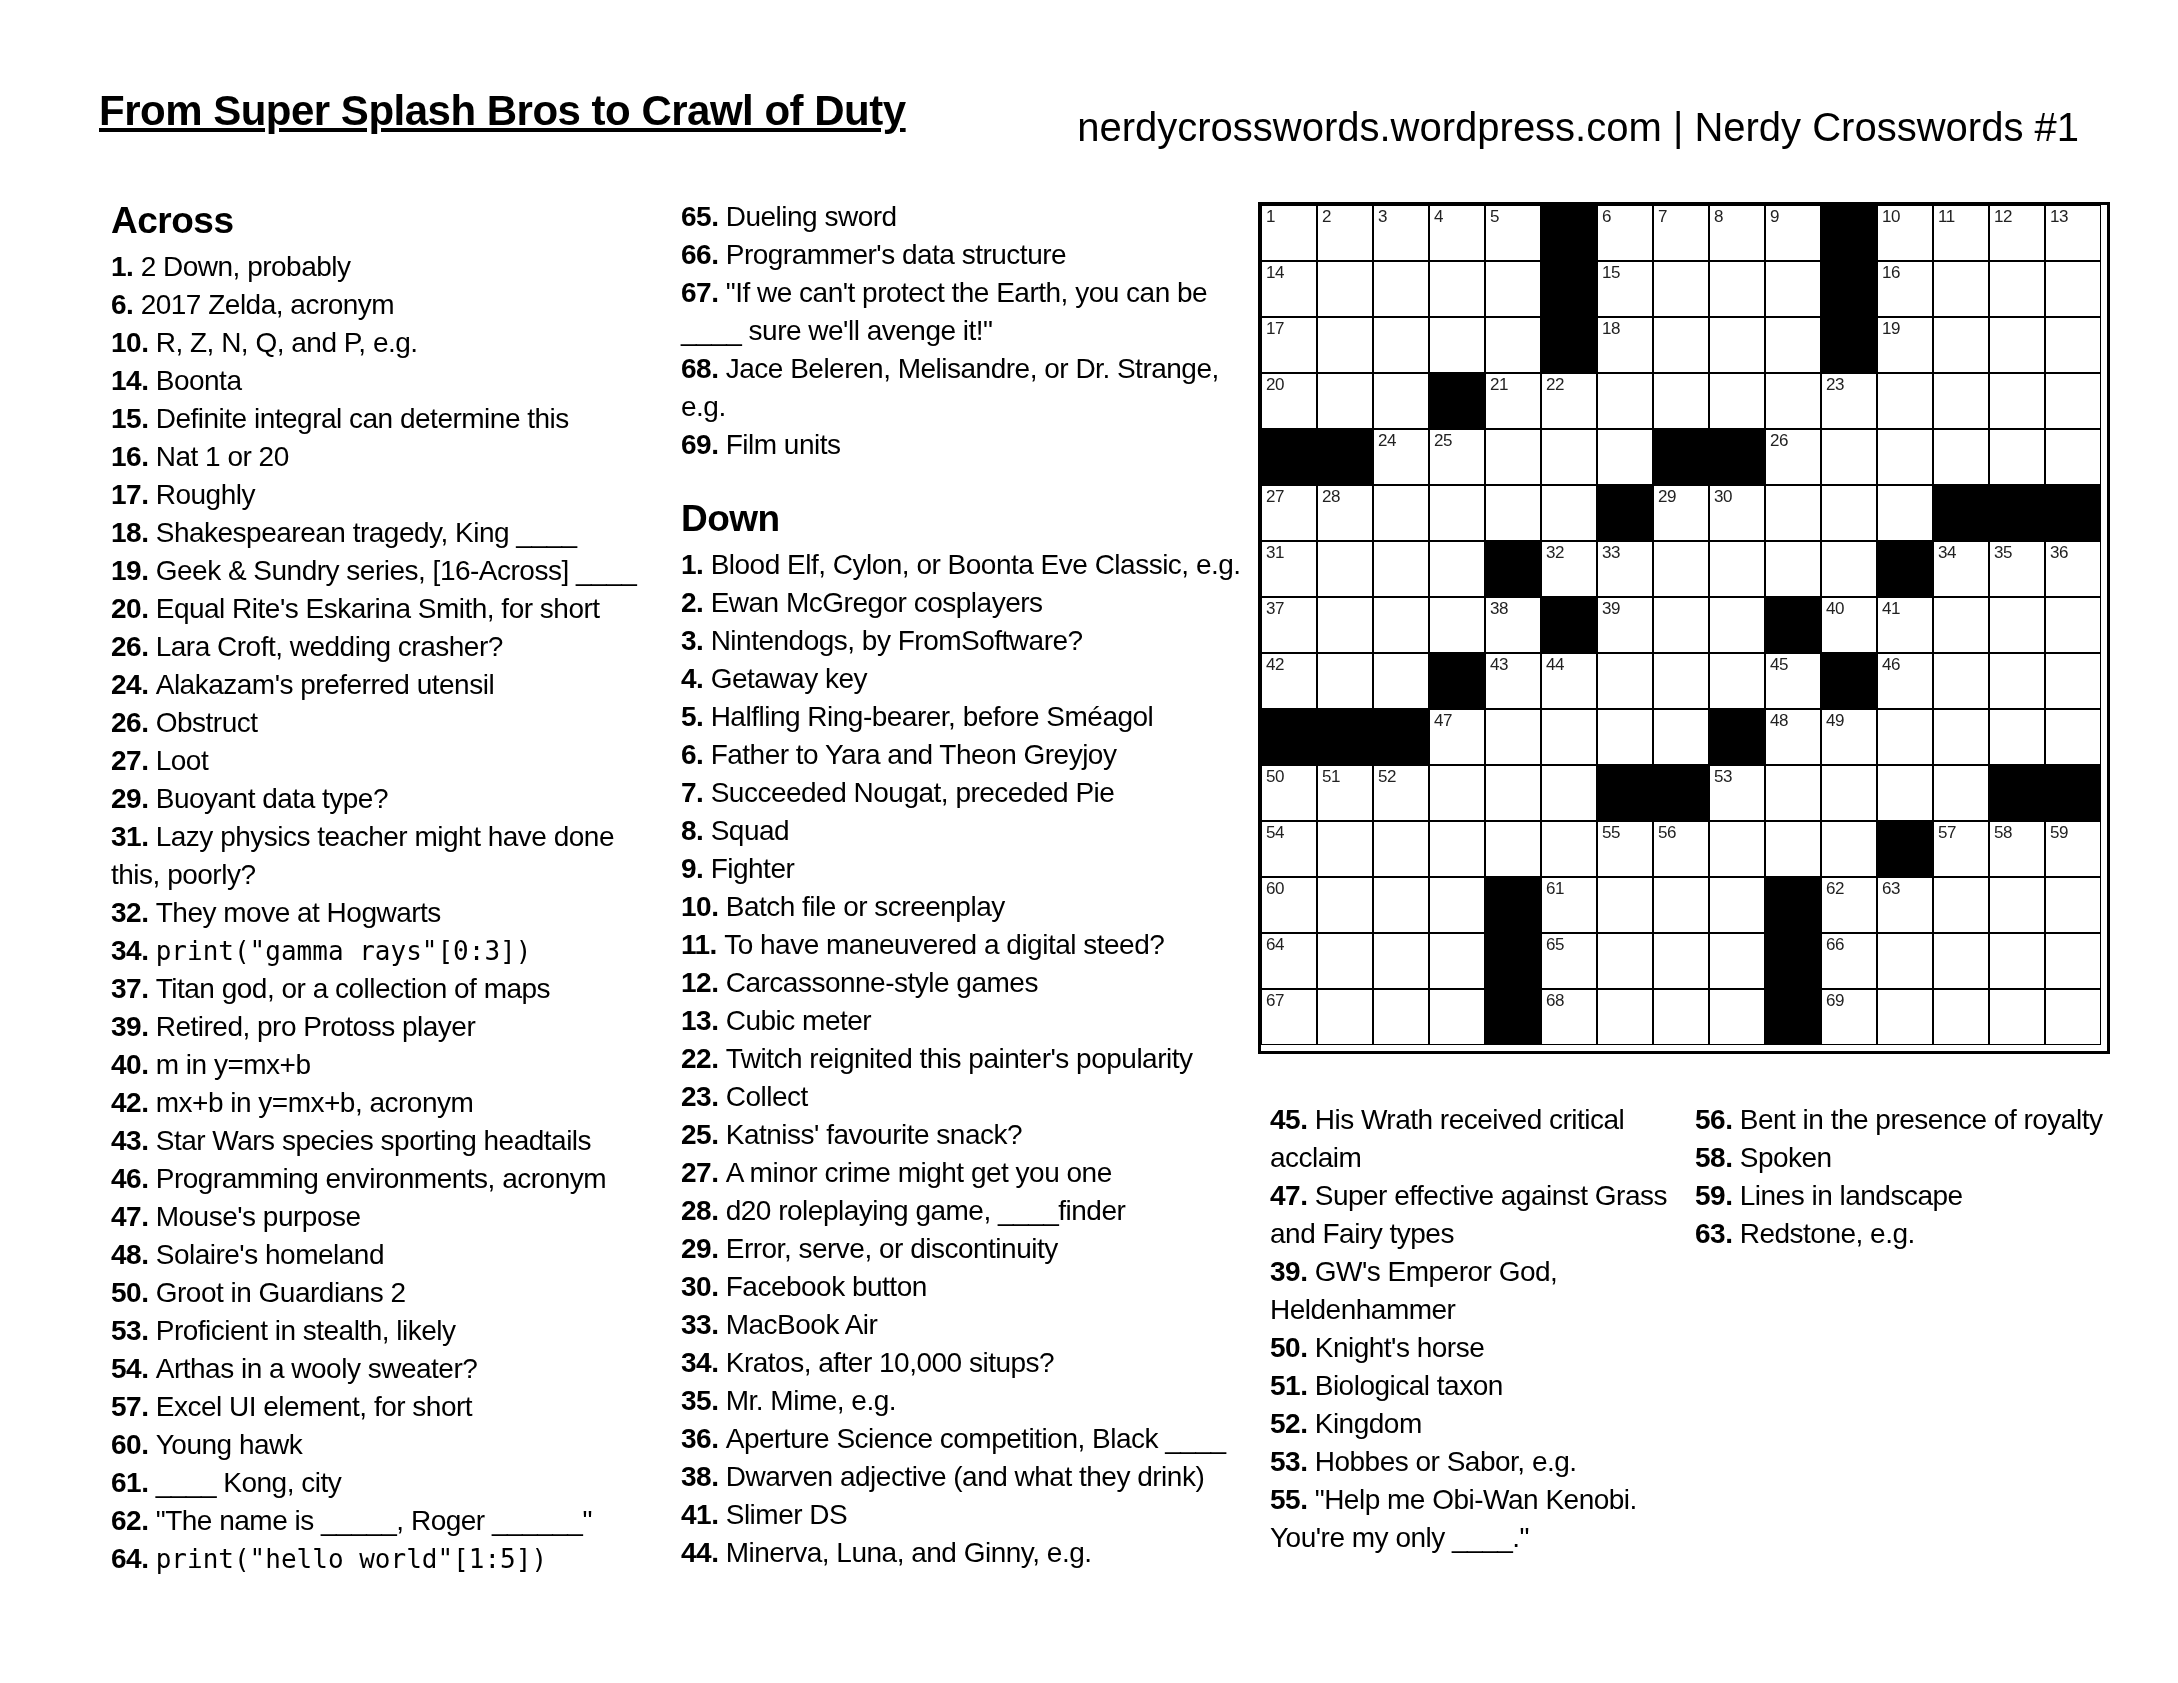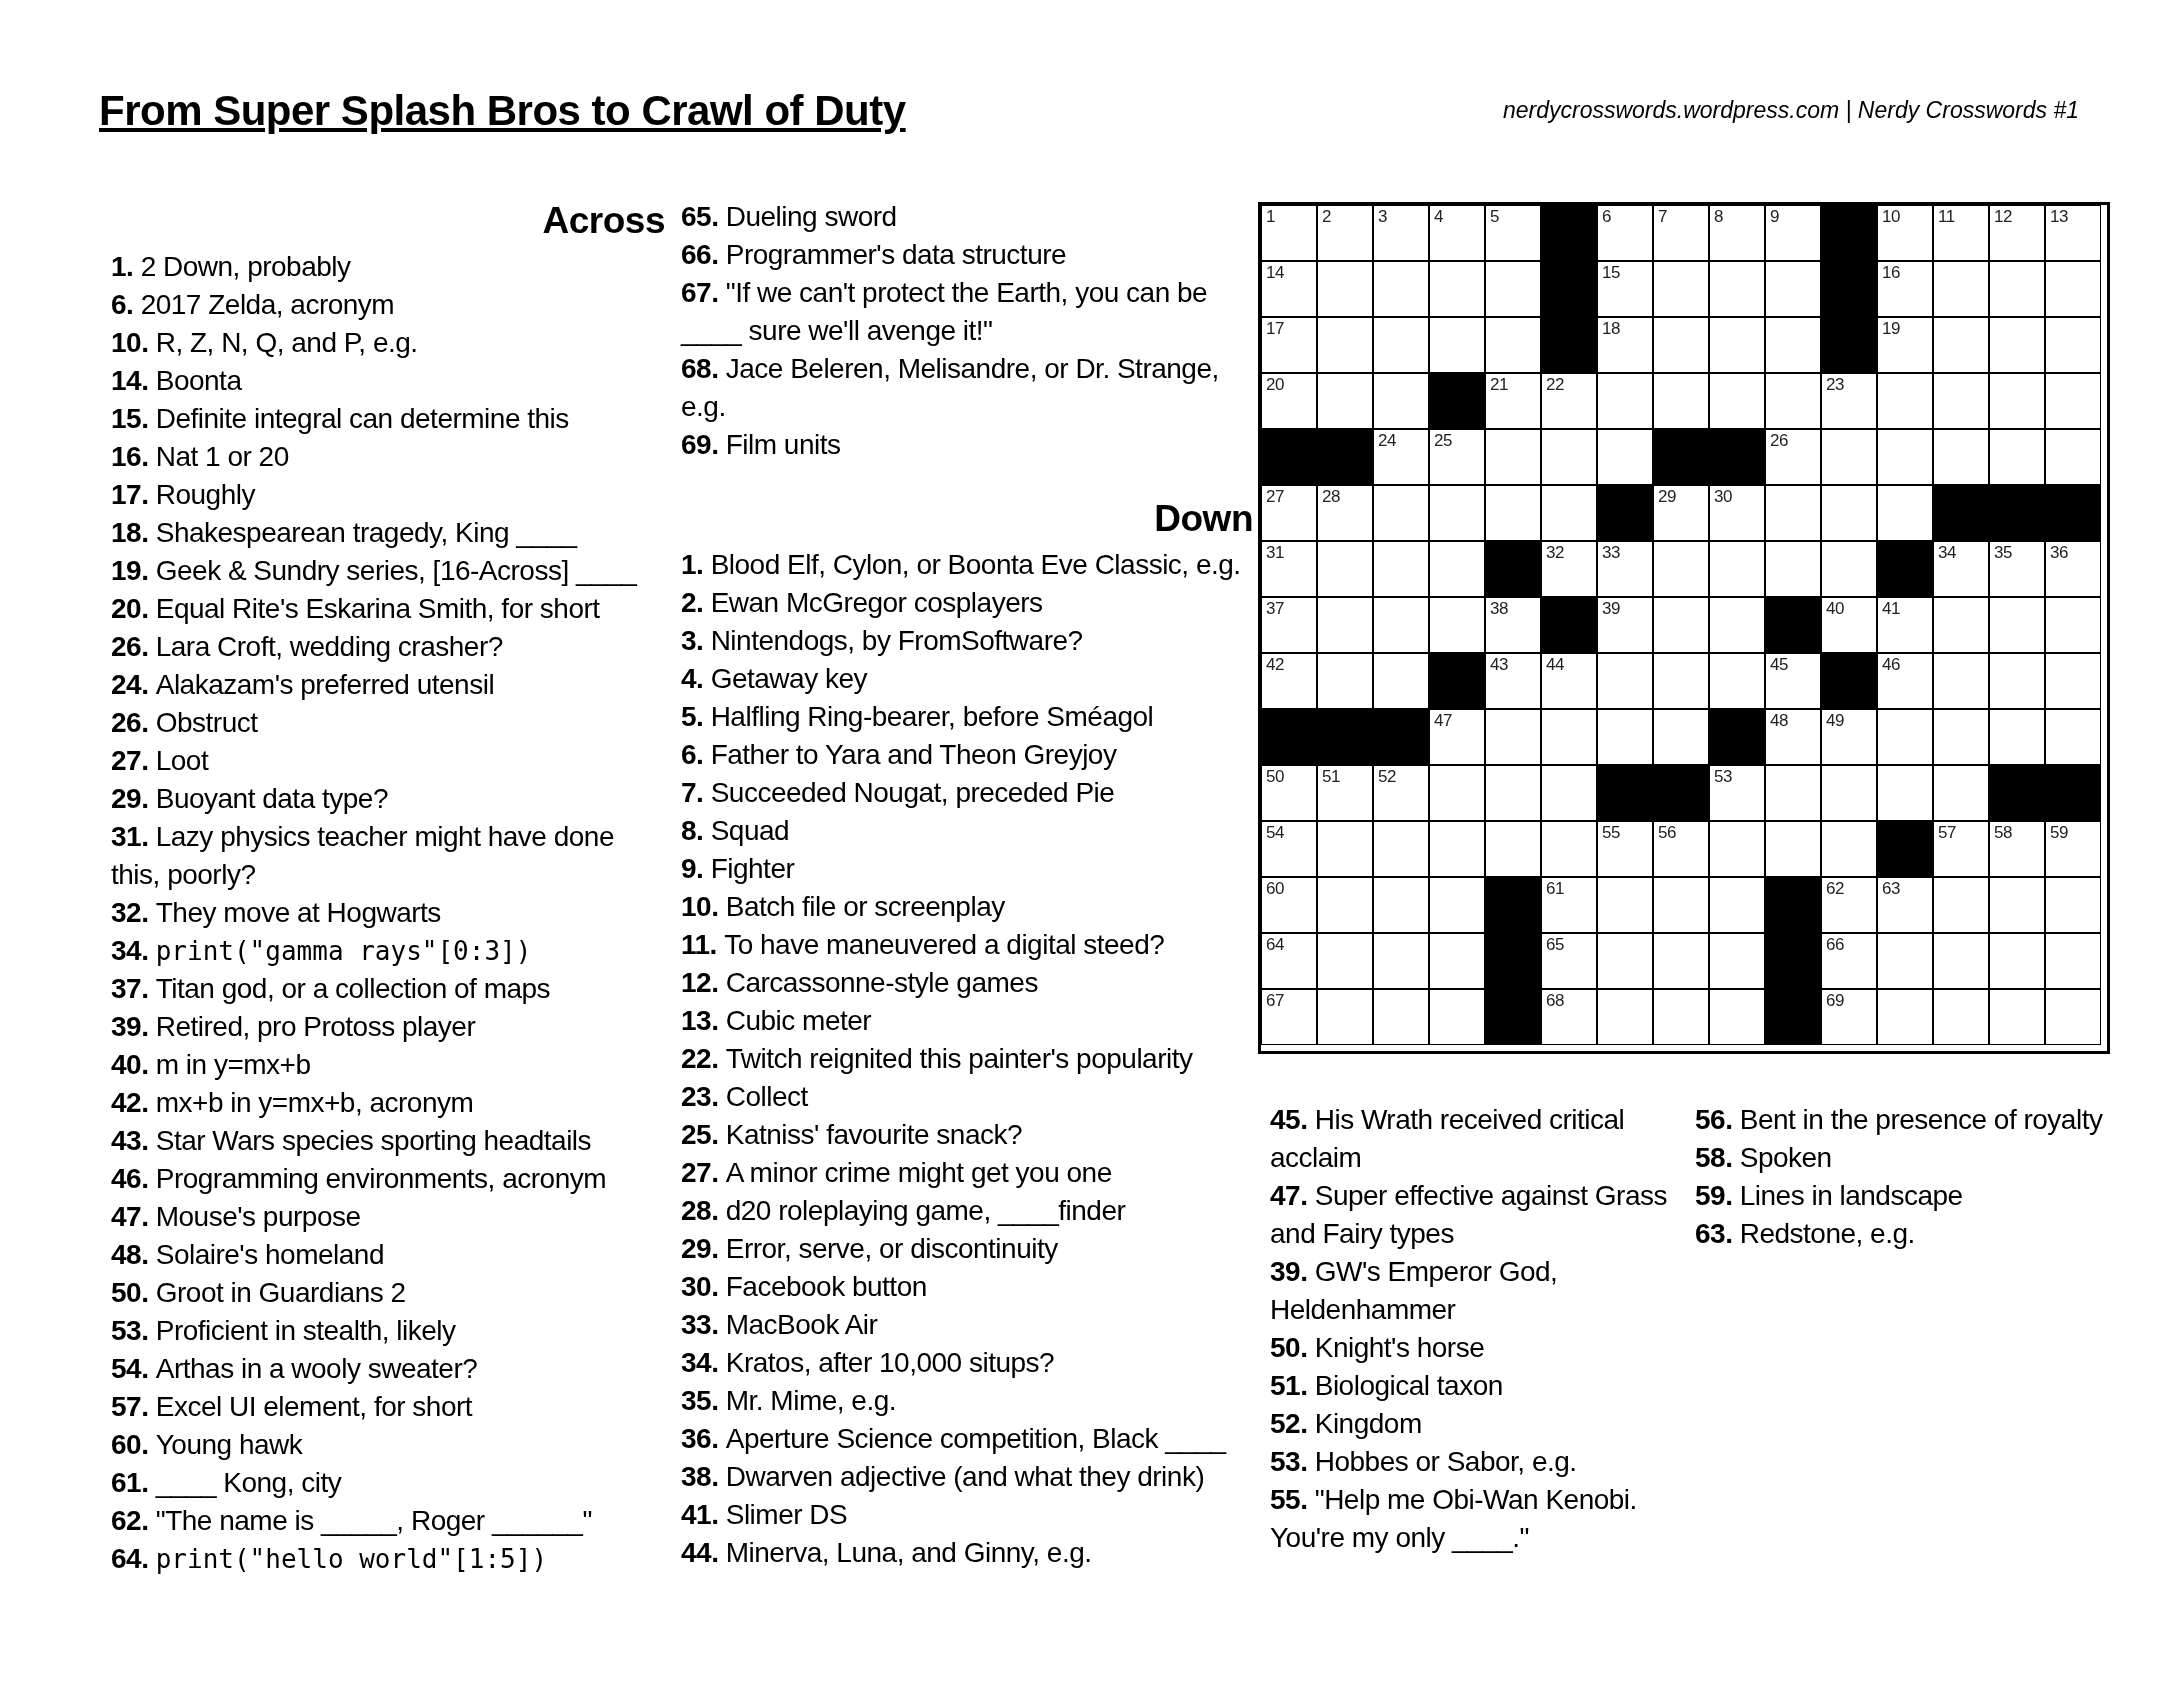--- a/index.html
+++ b/index.html
@@ -2,25 +2,25 @@
 <html><head>
 <meta charset="utf-8">
 <style>
   * { margin:0; padding:0; box-sizing:border-box; }
   html,body { width:2178px; height:1683px; background:#fff; overflow:hidden;
               font-family:"Liberation Sans", sans-serif; color:#000; }
   .page { position:relative; width:2178px; height:1683px; }
 
   .title { position:absolute; left:99px; top:87px; font-size:42px; font-weight:bold;
            letter-spacing:-0.5px; white-space:nowrap;text-decoration:underline; }
-  .site  { position:absolute; right:99px; top:97px; font-size:23px; font-style:italic;
+  .site  { position:absolute; right:99px; top:105px; font-size:40px; 
            white-space:nowrap; }
 
   .col { position:absolute; font-size:28px; line-height:38px; letter-spacing:-0.5px; }
-  .heading { font-size:37px; font-weight:bold; line-height:46px; margin-bottom:4px;text-align:right; }
+  .heading { font-size:37px; font-weight:bold; line-height:46px; margin-bottom:4px; }
   .heading.down { margin-top:32px; }
   .clue b { font-weight:bold; }
   .clue.mono span { font-family:"DejaVu Sans Mono", monospace; font-size:26px; letter-spacing:0; }
 
   #grid { position:absolute; left:1258px; top:202px; width:852px; height:852px;
           display:grid; grid-template-columns:repeat(15,56px); grid-auto-rows:56px;
           border:3px solid #000; background:#fff; }
   .cell { position:relative; border:1px solid #000; background:#fff; }
   .cell.black { background:#000; }
   .cnum { position:absolute; top:1px; left:4px; font-size:17px; line-height:19px;

